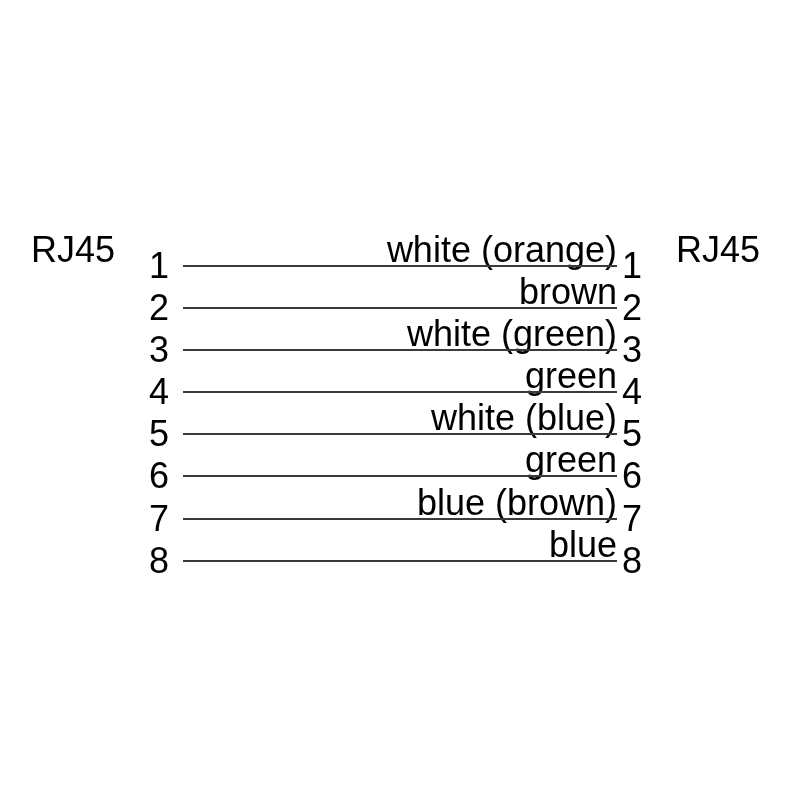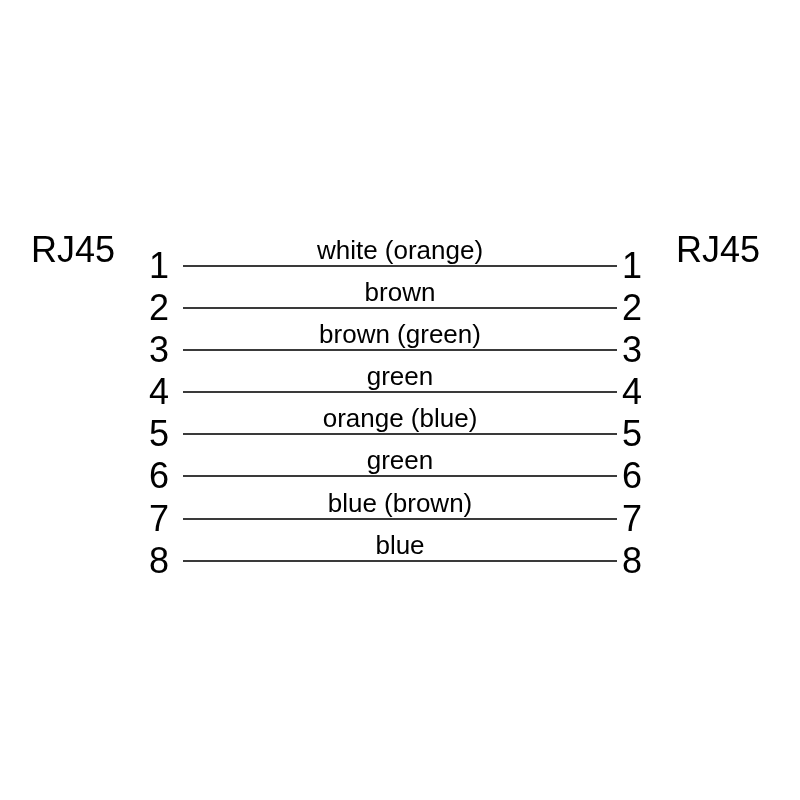--- a/index.html
+++ b/index.html
@@ -41,22 +41,22 @@
     width: 434px;
     top: -1px;
     height: 2px;
     background: var(--line-color);
   }
   .wire-label {
     position: absolute;
     left: 183px;
     width: 434px;
     bottom: -1px;
-    text-align: center;
-    font-size: 26px;
+    text-align: right;
+    font-size: 36px;
     line-height: 34px;
     white-space: nowrap;
   }
   .pin {
     position: absolute;
     top: -18px;
     width: 40px;
     font-size: 36px;
     line-height: 36px;
   }
@@ -80,35 +80,35 @@
 
   <div class="wire-row" style="top:308px">
     <span class="pin pin-left">2</span>
     <span class="wire-label">brown</span>
     <span class="wire-line"></span>
     <span class="pin pin-right">2</span>
   </div>
 
   <div class="wire-row" style="top:350px">
     <span class="pin pin-left">3</span>
-    <span class="wire-label">brown (green)</span>
+    <span class="wire-label">white (green)</span>
     <span class="wire-line"></span>
     <span class="pin pin-right">3</span>
   </div>
 
   <div class="wire-row" style="top:392px">
     <span class="pin pin-left">4</span>
     <span class="wire-label">green</span>
     <span class="wire-line"></span>
     <span class="pin pin-right">4</span>
   </div>
 
   <div class="wire-row" style="top:434px">
     <span class="pin pin-left">5</span>
-    <span class="wire-label">orange (blue)</span>
+    <span class="wire-label">white (blue)</span>
     <span class="wire-line"></span>
     <span class="pin pin-right">5</span>
   </div>
 
   <div class="wire-row" style="top:476px">
     <span class="pin pin-left">6</span>
     <span class="wire-label">green</span>
     <span class="wire-line"></span>
     <span class="pin pin-right">6</span>
   </div>

